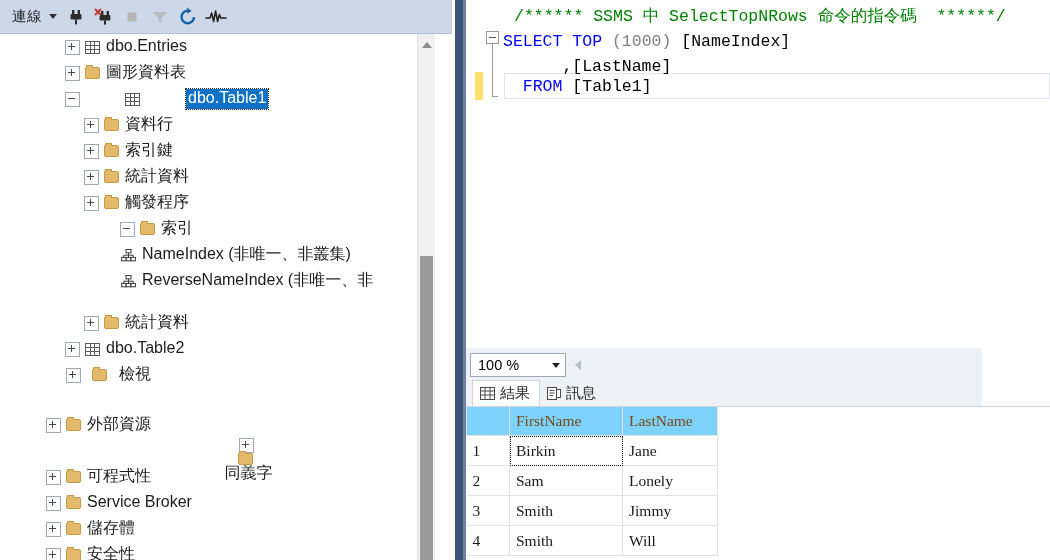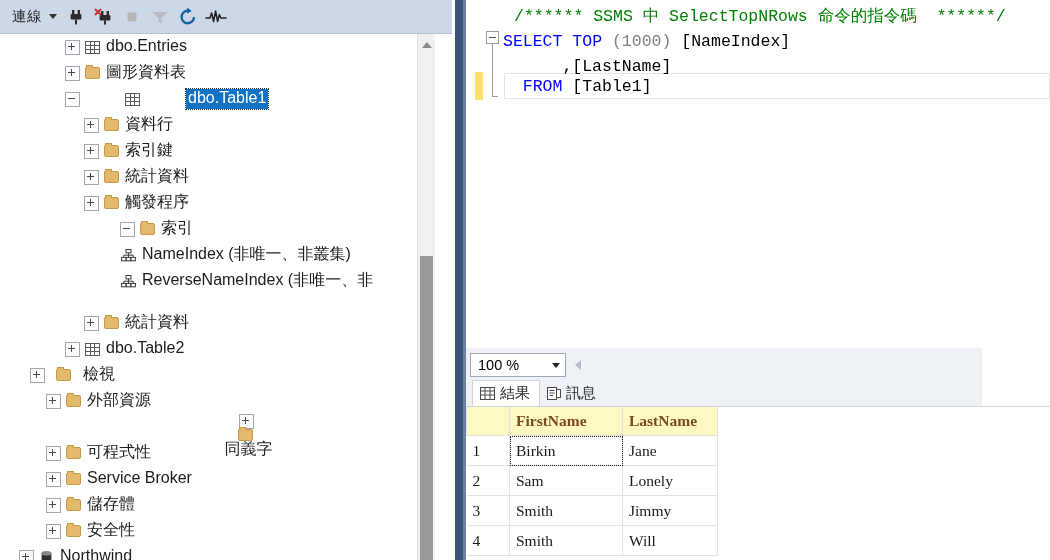--- a/index.html
+++ b/index.html
@@ -331,24 +331,24 @@
     border-top: 1px solid #cfd4de;
     overflow: hidden;
   }
   table.rgrid {
     border-collapse: collapse;
     font-family: "Liberation Serif", serif;
     font-size: 15.5px;
     color: #1a1a1a;
   }
   table.rgrid th {
-    background: #fef9c3;
+    background: #7dd3fc;
     border: 1px solid #e1e1e1;
     border-top: none;
-    font-weight: bold;
+    font-weight: normal;
     text-align: left;
     padding: 3px 6px;
     height: 22px;
     color: #7a4a1e;
   }
   table.rgrid td {
     background: #ffffff;
     border: 1px solid #e1e1e1;
     padding: 3px 6px;
     height: 23px;
@@ -517,28 +517,28 @@
           </span>
           <span class="nlabel">統計資料</span>
         </div>
         <div class="node" style="padding-left: 65px;">
           <span class="expander plus"></span>
           <span class="nicon">
             <span class="ico-table"></span>
           </span>
           <span class="nlabel">dbo.Table2</span>
         </div>
-        <div class="node" style="padding-left: 30px; gap: 6px;">
+        <div class="node" style="padding-left: 66px; gap: 6px;">
           <span class="expander plus"></span>
           <span class="nicon">
             <span class="ico-folder"></span>
           </span>
           <span class="nlabel">檢視</span>
         </div>
-        <div class="node" style="padding-left: 46px;">
+        <div class="node" style="padding-left: 46px; margin-top: 24px;">
           <span class="expander plus"></span>
           <span class="nicon">
             <span class="ico-folder"></span>
           </span>
           <span class="nlabel">外部資源</span>
         </div>
         <div class="node" style="padding-left: 62px; flex-direction: column;">
           <span class="expander plus"></span>
           <span class="nicon">
             <span class="ico-folder"></span>

